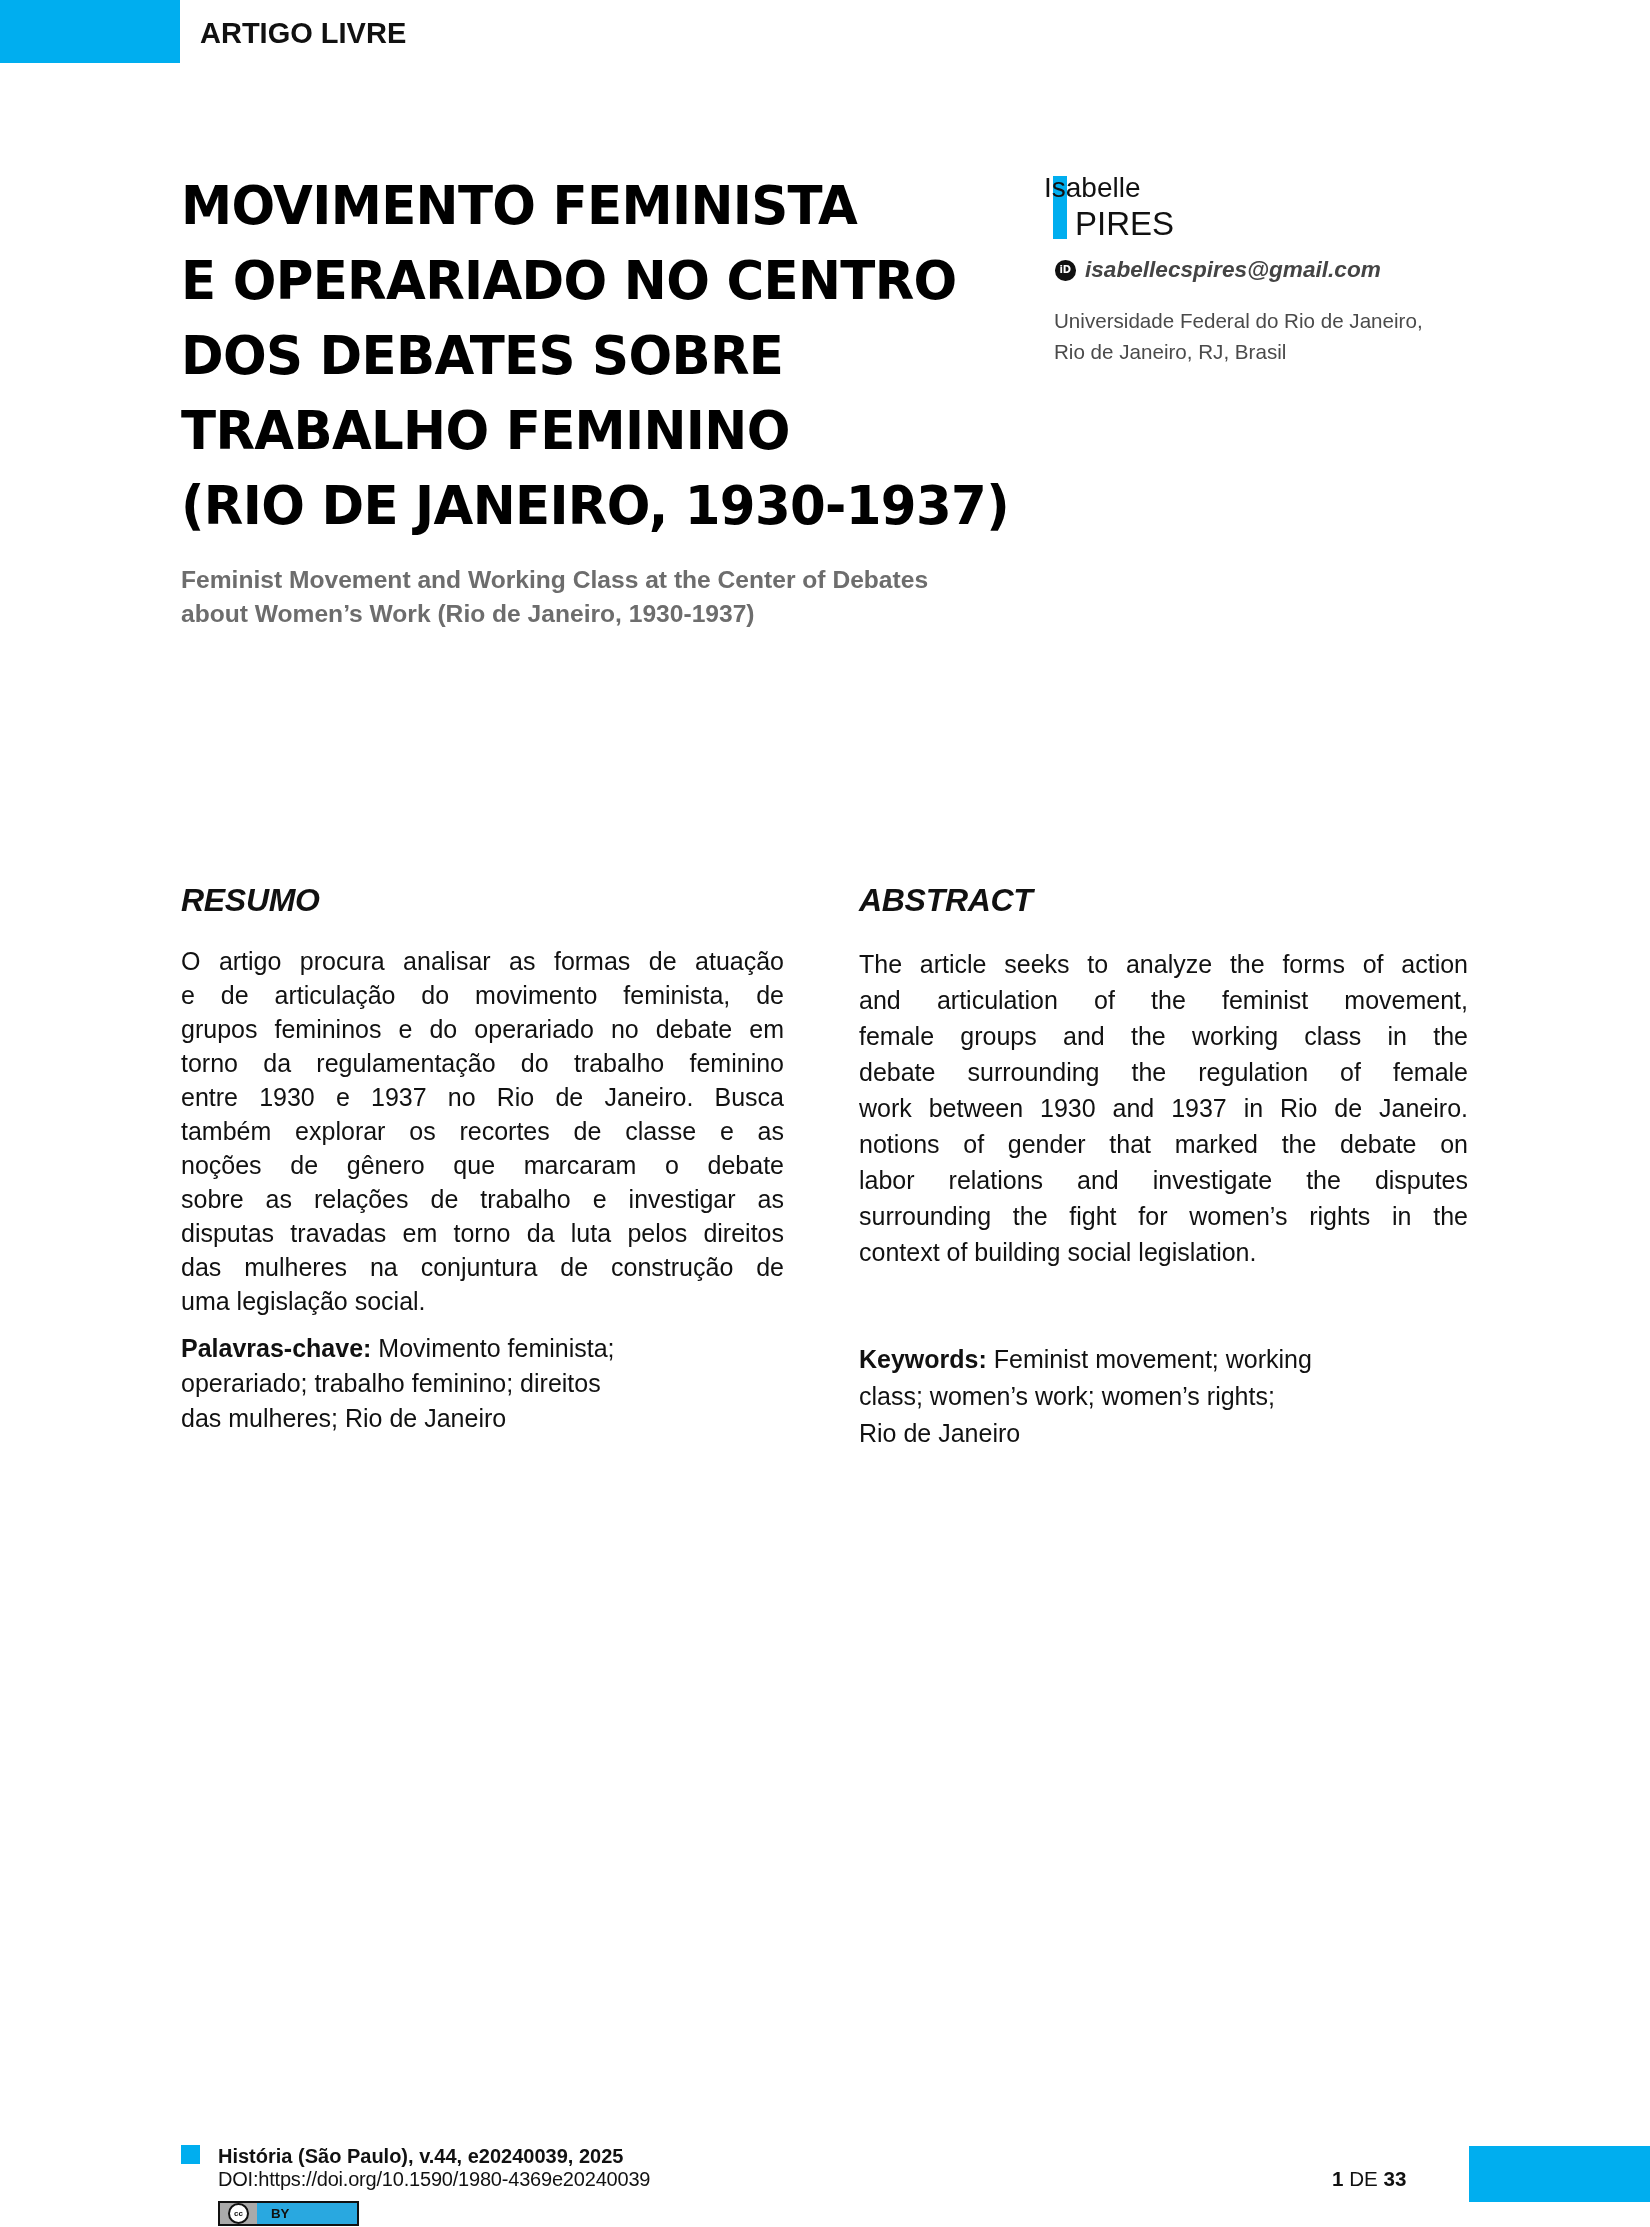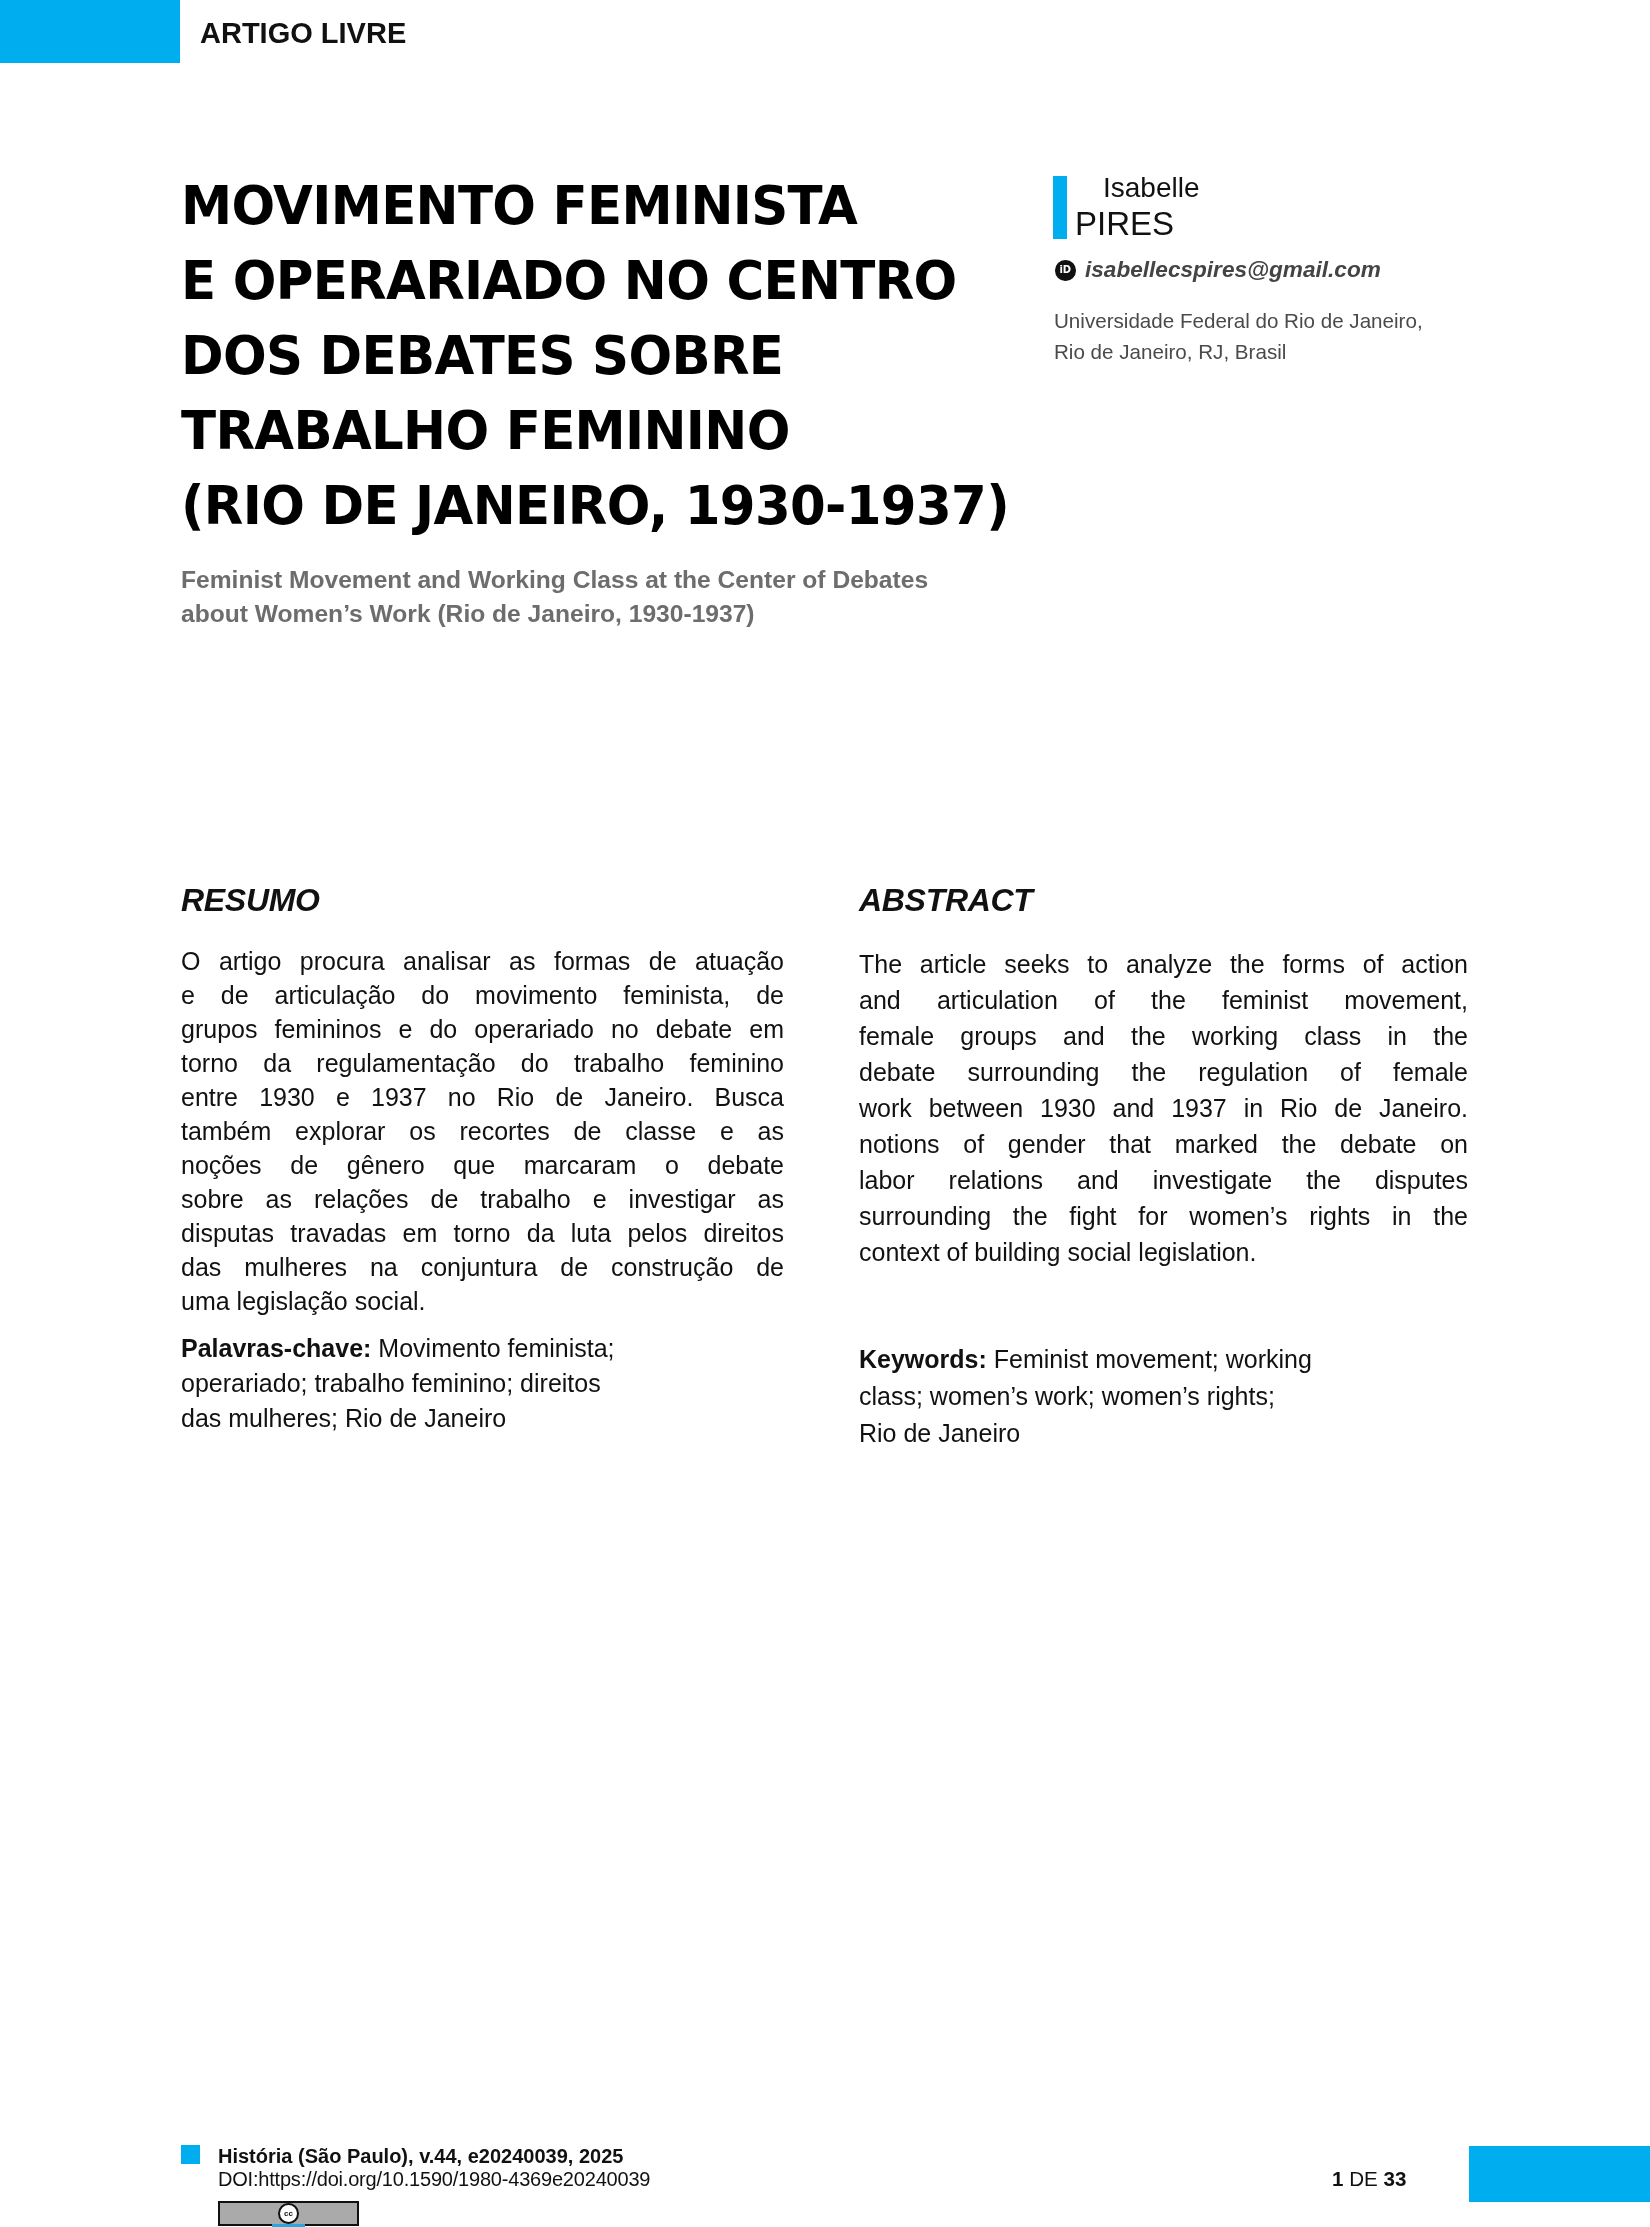--- a/index.html
+++ b/index.html
@@ -16,21 +16,21 @@
            font-family:"DejaVu Sans", sans-serif; font-weight:900; font-size:53px;
            line-height:75px; color:#000; letter-spacing:-0.7px; transform:scaleX(0.97); transform-origin:left top; }
   .title span { display:block; white-space:nowrap; }
 
   .subtitle { left:181px; top:563px; width:839px; margin:0; font-size:24.6px; font-weight:700;
               line-height:34px; color:#6d6d6d; }
   .subtitle span { display:block; white-space:nowrap; }
 
   
   .author-bar { left:1053px; top:176px; width:14px; height:63px; background:#00aeef; }
-  .author-first { left:1103px; top:172px; font-size:28px; font-weight:400; color:#111; line-height:32px; }
+  .author-first { left:1044px; top:172px; font-size:28px; font-weight:400; color:#111; line-height:32px; }
   .author-last { left:1075px; top:205px; font-size:33px; font-weight:400; color:#111; line-height:37px; }
   .orcid { left:1055px; top:260px; width:20.6px; height:20.6px; border-radius:50%; background:#111;
            color:#fff; font-size:10px; font-weight:700; line-height:20.6px; text-align:center; font-family:"DejaVu Sans", sans-serif; }
   .email { left:1085px; top:256px; font-size:22.6px; font-weight:700; font-style:italic; color:#444; line-height:28px; }
   .affil { left:1054px; top:305px; width:479px; font-size:20.6px; color:#4a4a4a; line-height:31px; }
   .affil span { display:block; white-space:nowrap; }
 
   
   .col-head { font-size:32px; font-weight:700; color:#111; line-height:37px; letter-spacing:-0.3px;font-style:italic; }
   .resumo-head { left:181px; top:882px; }
@@ -45,21 +45,21 @@
   .kw span.line { display:block; white-space:nowrap; }
   .kw b { font-weight:700; }
   .resumo-kw { left:181px; top:1331px; width:603px; }
   .abstract-kw { left:859px; top:1341px; width:609px; line-height:37px; }
 
   
   .foot-square { left:181px; top:2145px; width:18.6px; height:19.3px; background:#00aeef; }
   .foot-journal { left:218px; top:2144px; font-size:20px; font-weight:700; color:#111; line-height:24px; white-space:nowrap; }
   .foot-doi { left:218px; top:2167px; font-size:20px; color:#111; line-height:24px; white-space:nowrap; letter-spacing:-0.2px; }
   .cc-badge { left:218px; top:2201px; width:141px; height:25px; border:2px solid #111; background:#aaa;
-              box-sizing:border-box; display:flex; align-items:center;flex-direction:column; }
+              box-sizing:border-box; display:flex; align-items:center; }
   .cc-left { width:37px; height:100%; background:#aaaaaa; display:flex; align-items:center; justify-content:center; }
   .cc-circle { width:17.3px; height:17.3px; border-radius:50%; background:#fff; border:2px solid #111;
                font-size:8px; font-weight:700; line-height:17.3px; text-align:center; color:#111; }
   .cc-right { flex:1; height:100%; background:#29a8e0; display:flex; align-items:center; padding-left:14px;
               font-size:13.3px; font-weight:700; color:#111; }
   .page-num { left:1332px; top:2167px; font-size:20.6px; color:#111; line-height:24px; white-space:nowrap; }
   .page-num b { font-weight:700; }
   .foot-bar { left:1469px; top:2146px; width:181px; height:56px; background:#00aeef; }
 </style>
 </head>

